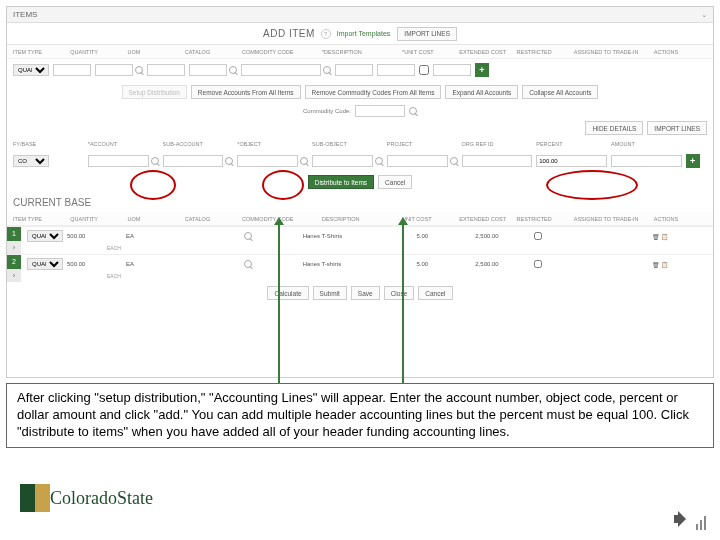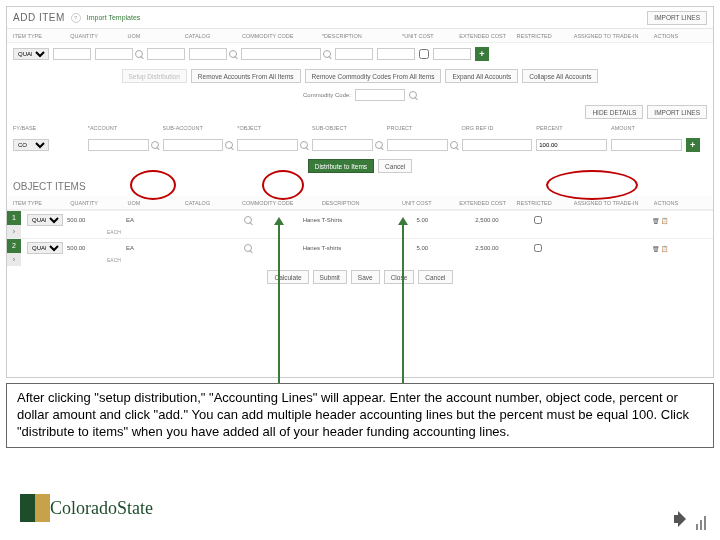--- a/index.html
+++ b/index.html
@@ -1,20 +1,20 @@
 <!DOCTYPE html>
 <html><head>
 <meta charset="utf-8">
 <style>
   * { box-sizing: border-box; margin: 0; padding: 0; }
   html, body { width: 720px; height: 540px; font-family: Arial, Helvetica, sans-serif; background: #fff; overflow: hidden; }
   .slide { position: relative; width: 720px; height: 540px; }
   .app { position: absolute; left: 6px; top: 6px; right: 6px; height: 372px; border: 1px solid #ccc; background: #fff; font-size: 7px; color: #555; }
   .section-bar { display: flex; align-items: center; justify-content: space-between; height: 16px; padding: 0 6px; background: #f4f4f4; border-bottom: 1px solid #ddd; font-size: 8px; color: #666; }
-  .add-item-bar { display: flex; align-items: center; justify-content: space-between; height: 22px; padding: 0 6px; border-bottom: 1px solid #e5e5e5; gap: 7px; }
+  .add-item-bar { display: flex; align-items: center; justify-content: center; height: 22px; padding: 0 6px; border-bottom: 1px solid #e5e5e5; gap: 7px; }
   .add-item-left { display: flex; align-items: center; gap: 6px; }
   .add-item-title { font-size: 10px; color: #666; letter-spacing: .5px; }
   .link { color: #3a7a3a; font-size: 7px; }
   .chev { font-size: 7px; color: #888; }
   .btn { display: inline-flex; align-items: center; justify-content: center; height: 14px; padding: 0 6px; border: 1px solid #ccc; background: #fafafa; color: #555; font-size: 6.5px; white-space: nowrap; }
   .btn.green { background: #3a7a3a; color: #fff; border-color: #2f6030; }
   .btn.disabled { color: #bbb; border-color: #e0e0e0; }
   .col-headers { display: flex; gap: 4px; height: 14px; align-items: center; padding: 2px 6px; background: #fcfcfc; border-bottom: 1px solid #eee; font-size: 5.5px; color: #888; text-transform: uppercase; }
   .row { display: flex; gap: 4px; align-items: center; padding: 4px 6px; }
   .fld { display: flex; align-items: center; gap: 2px; }
@@ -45,39 +45,43 @@
   .current-title { font-size: 10px; color: #777; padding: 4px 6px; }
   .ci-row { display: flex; align-items: stretch; border-top: 1px solid #eee; }
   .ci-num-col { width: 14px; display: flex; flex-direction: column; }
   .ci-num { flex: 1; background: #3a7a3a; color: #fff; display: flex; align-items: center; justify-content: center; font-size: 7px; }
   .ci-exp { flex: 1; background: #e9e9e9; display: flex; align-items: center; justify-content: center; font-size: 7px; color: #666; }
   .ci-body { flex: 1; }
   .ci-line { display: flex; gap: 4px; align-items: center; padding: 3px 6px; font-size: 6px; color: #555; }
   .ci-line .c2 { flex: 1; }
   .ci-sub { font-size: 5px; color: #999; padding: 0 6px 3px 86px; }
   .caption { position: absolute; left: 6px; right: 6px; top: 383px; border: 1px solid #666; background: #fff; padding: 6px 10px; font-size: 13px; color: #000; line-height: 1.3; }
-  .logo { position: absolute; left: 20px; bottom: 18px; display: flex; align-items: center; gap: 0; }
+  .logo { position: absolute; left: 20px; bottom: 28px; display: flex; align-items: center; gap: 0; }
   .logo-mark { width: 30px; height: 28px; position: relative; }
   .logo-mark .half-l { position: absolute; left:0; top:0; width:50%; height:100%; background:#1e4d2b; }
   .logo-mark .half-r { position: absolute; right:0; top:0; width:50%; height:100%; background:#c8a24a; }
   .logo-text1 { color: #1e4d2b; font-family: Georgia, serif; font-size: 18px; }
   .logo-text2 { color: #444; font-family: Georgia, serif; font-size: 18px; margin-left: 4px; }
   .spk { position: absolute; right: 14px; bottom: 10px; display: flex; align-items: flex-end; gap: 2px; }
   .spk .ico { width: 22px; height: 22px; position: relative; }
   .spk .ico::before { content: ""; position: absolute; left: 2px; top: 7px; width: 6px; height: 8px; background: #555; }
   .spk .ico::after { content: ""; position: absolute; left: 6px; top: 3px; width: 0; height: 0; border-top: 8px solid transparent; border-bottom: 8px solid transparent; border-left: 8px solid #555; }
   .spk .bar { width: 2px; background: #888; }
   .spk .b1 { height: 6px; } .spk .b2 { height: 10px; } .spk .b3 { height: 14px; }
   select.tiny-sel { height: 12px; font-size: 6px; border: 1px solid #ccc; width: 36px; }
 </style>
 </head>
 <body>
 <div class="slide">
 
 <div class="app">
+  <div class="section-bar">
+    <span>ITEMS</span>
+    <span class="chev">⌄</span>
+  </div>
   <div class="add-item-bar">
     <div class="add-item-left">
       <span class="add-item-title">ADD ITEM</span>
       <span class="circle-s">?</span>
       <span class="link">Import Templates</span>
     </div>
     <span class="btn">IMPORT LINES</span>
   </div>
   <div class="col-headers">
     <span class="hdr-cell sm">ITEM TYPE</span>
@@ -193,21 +197,21 @@
         </div>
     <div class="c" style="flex:.3">
           <span class="plus-btn">+</span>
         </div>
   </div>
   <div class="btn-row">
     <span class="btn green">Distribute to Items</span>
     <span class="btn">Cancel</span>
   </div>
 
-  <div class="current-title">OBJECT ITEMS</div>
+  <div class="current-title">CURRENT BASE</div>
   <div class="col-headers">
     <span class="hdr-cell sm">ITEM TYPE</span>
     <span class="hdr-cell sm">QUANTITY</span>
     <span class="hdr-cell sm">UOM</span>
     <span class="hdr-cell sm">CATALOG</span>
     <span class="hdr-cell">COMMODITY CODE</span>
     <span class="hdr-cell">DESCRIPTION</span>
     <span class="hdr-cell sm">UNIT COST</span>
     <span class="hdr-cell sm">EXTENDED COST</span>
     <span class="hdr-cell sm">RESTRICTED</span>

